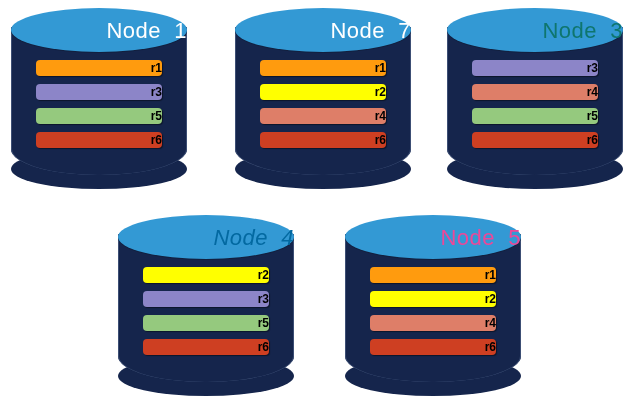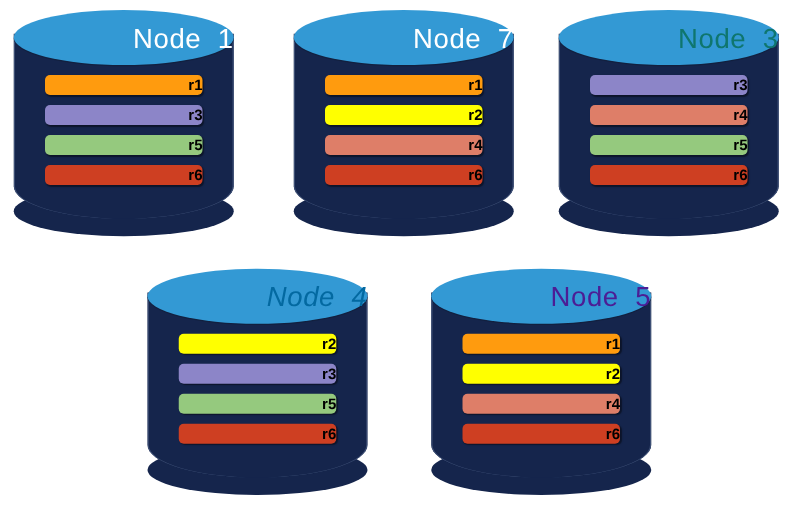--- a/index.html
+++ b/index.html
@@ -135,21 +135,21 @@
         <div class="replica" style="background: rgb(255, 255, 0);">r2</div>
         <div class="replica" style="background: rgb(140, 133, 200);">r3</div>
         <div class="replica" style="background: rgb(149, 201, 126);">r5</div>
         <div class="replica" style="background: rgb(206, 63, 34);">r6</div>
       </div>
     </div>
     <div class="node" style="left: 345px; top: 215px;">
       <div class="node-bottom"></div>
       <div class="node-body" style="background: rgb(21, 37, 76);"></div>
       <div class="node-top" style="background: rgb(51, 153, 212);"></div>
-      <div class="node-title" style="color: #4c1d95;">Node  5</div>
+      <div class="node-title" style="color: #ec4899;">Node  5</div>
       <div class="replicas">
         <div class="replica" style="background: rgb(255, 155, 14);">r1</div>
         <div class="replica" style="background: rgb(255, 255, 0);">r2</div>
         <div class="replica" style="background: rgb(222, 126, 104);">r4</div>
         <div class="replica" style="background: rgb(206, 63, 34);">r6</div>
       </div>
     </div>
   </div>
 
 </body></html>

